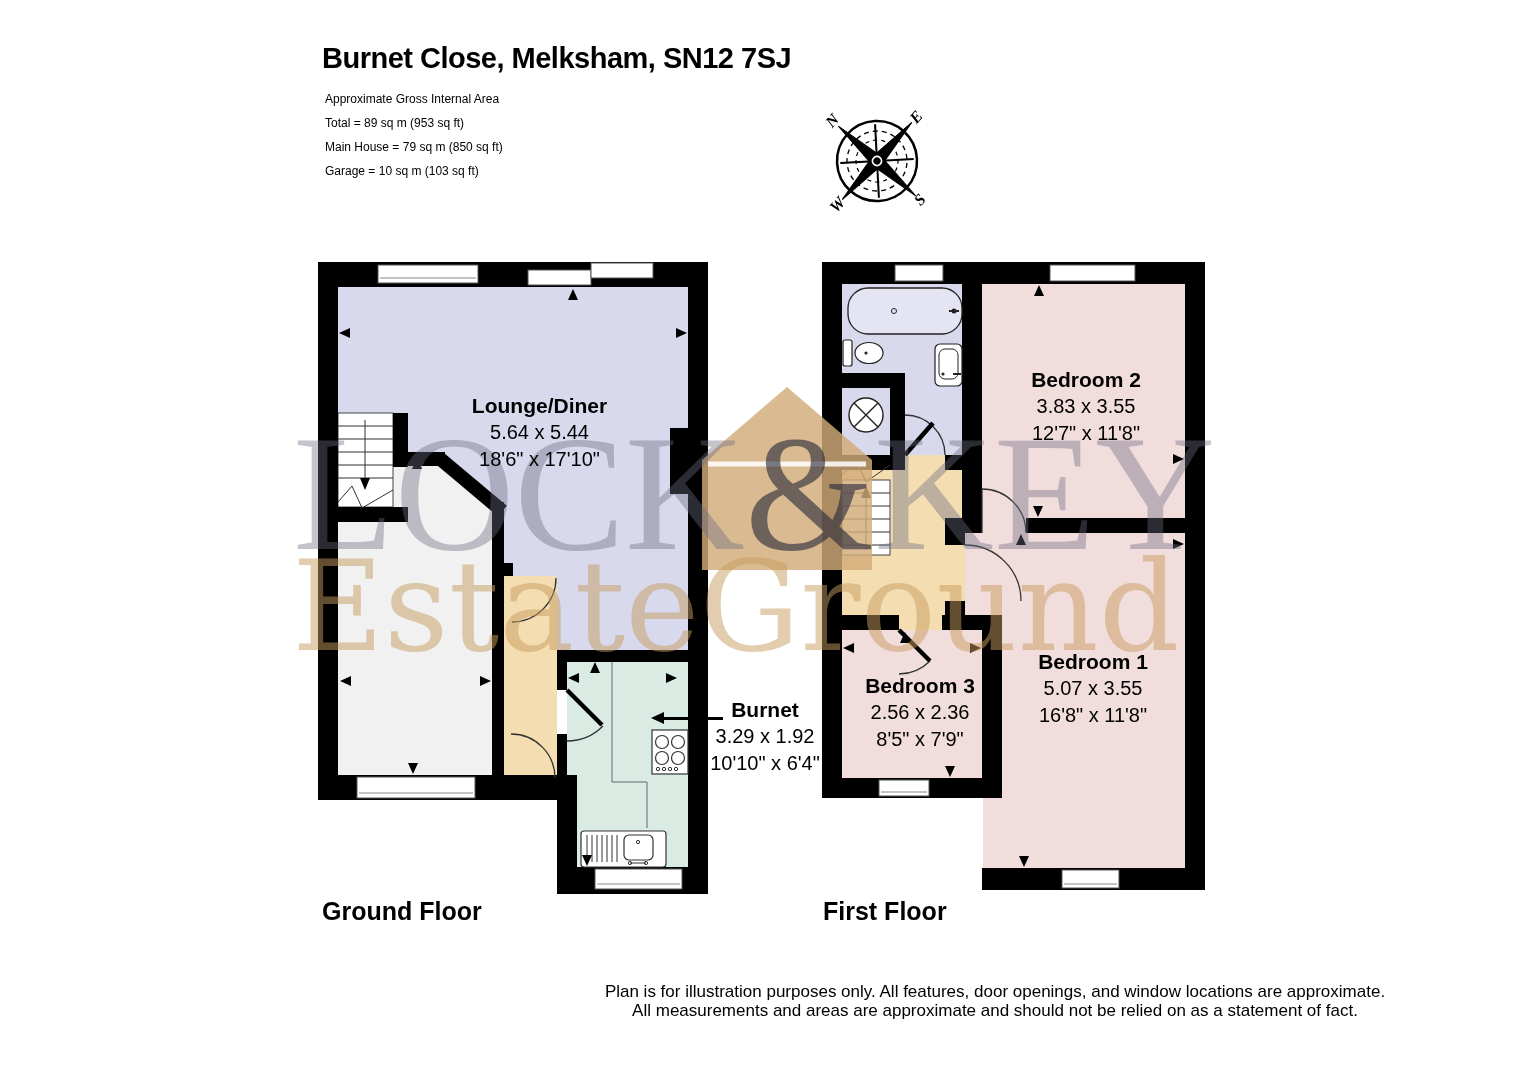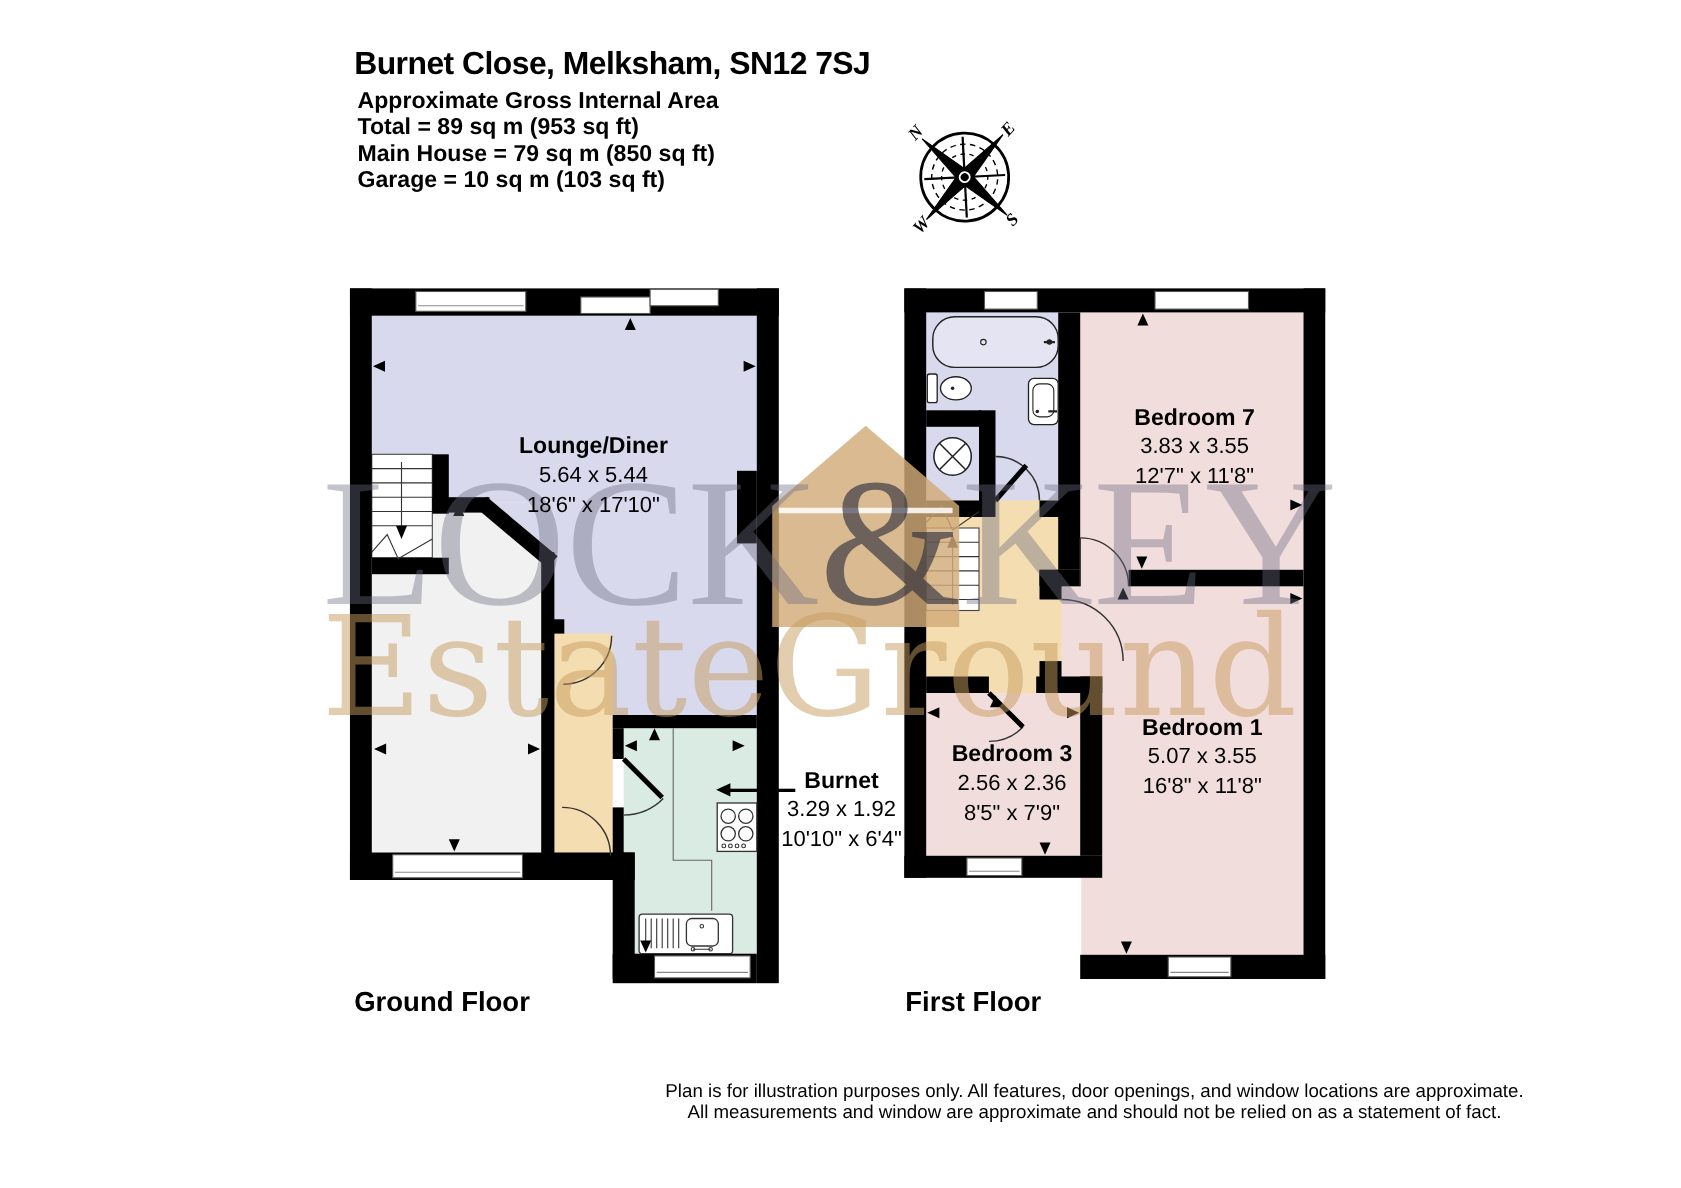--- a/index.html
+++ b/index.html
@@ -1,21 +1,21 @@
 <!DOCTYPE html>
 <html><head>
 <meta charset="utf-8">
 <style>
   html,body{margin:0;padding:0;background:#fff;}
   #canvas{position:relative;width:1528px;height:1080px;background:#ffffff;overflow:hidden;
           font-family:"Liberation Sans",sans-serif;color:#000;}
   .abs{position:absolute;}
   
   #title{left:322px;top:42px;font-size:29px;font-weight:bold;letter-spacing:-.5px;}
-  .area-line{left:325px;font-size:21px;font-weight:bold;}
+  .area-line{left:325px;font-size:12px;font-weight:normal;margin-top:12px;}
   
   #gf-svg{left:318px;top:262px;z-index:1;}
   #ff-svg{left:822px;top:262px;z-index:1;}
   
   #watermark{left:0;top:0;width:1528px;height:1080px;z-index:2;pointer-events:none;}
   .wm-letters{position:absolute;left:293px;top:410px;width:922px;display:flex;justify-content:space-between;
       font-family:"Liberation Serif",serif;font-size:166px;line-height:1;color:rgba(108,108,130,.40);}
   .wm-letters .amp{color:rgba(42,42,58,.62);}
   .wm-house{position:absolute;left:692px;top:382px;}
   .wm-script{position:absolute;left:292px;top:538px;width:925px;display:flex;justify-content:flex-start;
@@ -301,36 +301,36 @@
   </div>
   <div class="room-label" style="left:700px;top:696px;width:130px">
     <div class="rn">Burnet</div>
     <div class="rd">3.29 x 1.92</div>
     <div class="rd">10'10" x 6'4"</div>
   </div>
   <div class="abs" id="kitchen-arrow-line"></div>
   <div class="abs" id="kitchen-arrow-head"></div>
 
   <div class="room-label" style="left:964px;top:366px;width:244px">
-    <div class="rn">Bedroom 7</div>
+    <div class="rn">Bedroom 2</div>
     <div class="rd">3.83 x 3.55</div>
     <div class="rd">12'7" x 11'8"</div>
   </div>
   <div class="room-label" style="left:838px;top:672px;width:164px">
     <div class="rn">Bedroom 3</div>
     <div class="rd">2.56 x 2.36</div>
     <div class="rd">8'5" x 7'9"</div>
   </div>
   <div class="room-label" style="left:971px;top:648px;width:244px">
     <div class="rn">Bedroom 1</div>
     <div class="rd">5.07 x 3.55</div>
     <div class="rd">16'8" x 11'8"</div>
   </div>
 
   <div class="floor-label" style="left:322px;top:897px">Ground Floor</div>
   <div class="floor-label" style="left:823px;top:897px">First Floor</div>
 
   <div class="abs" id="footer">
     <div>Plan is for illustration purposes only. All features, door openings, and window locations are approximate.</div>
-    <div>All measurements and window are approximate and should not be relied on as a statement of fact.</div>
+    <div>All measurements and areas are approximate and should not be relied on as a statement of fact.</div>
   </div>
 
 </div>
 
 </body></html>

